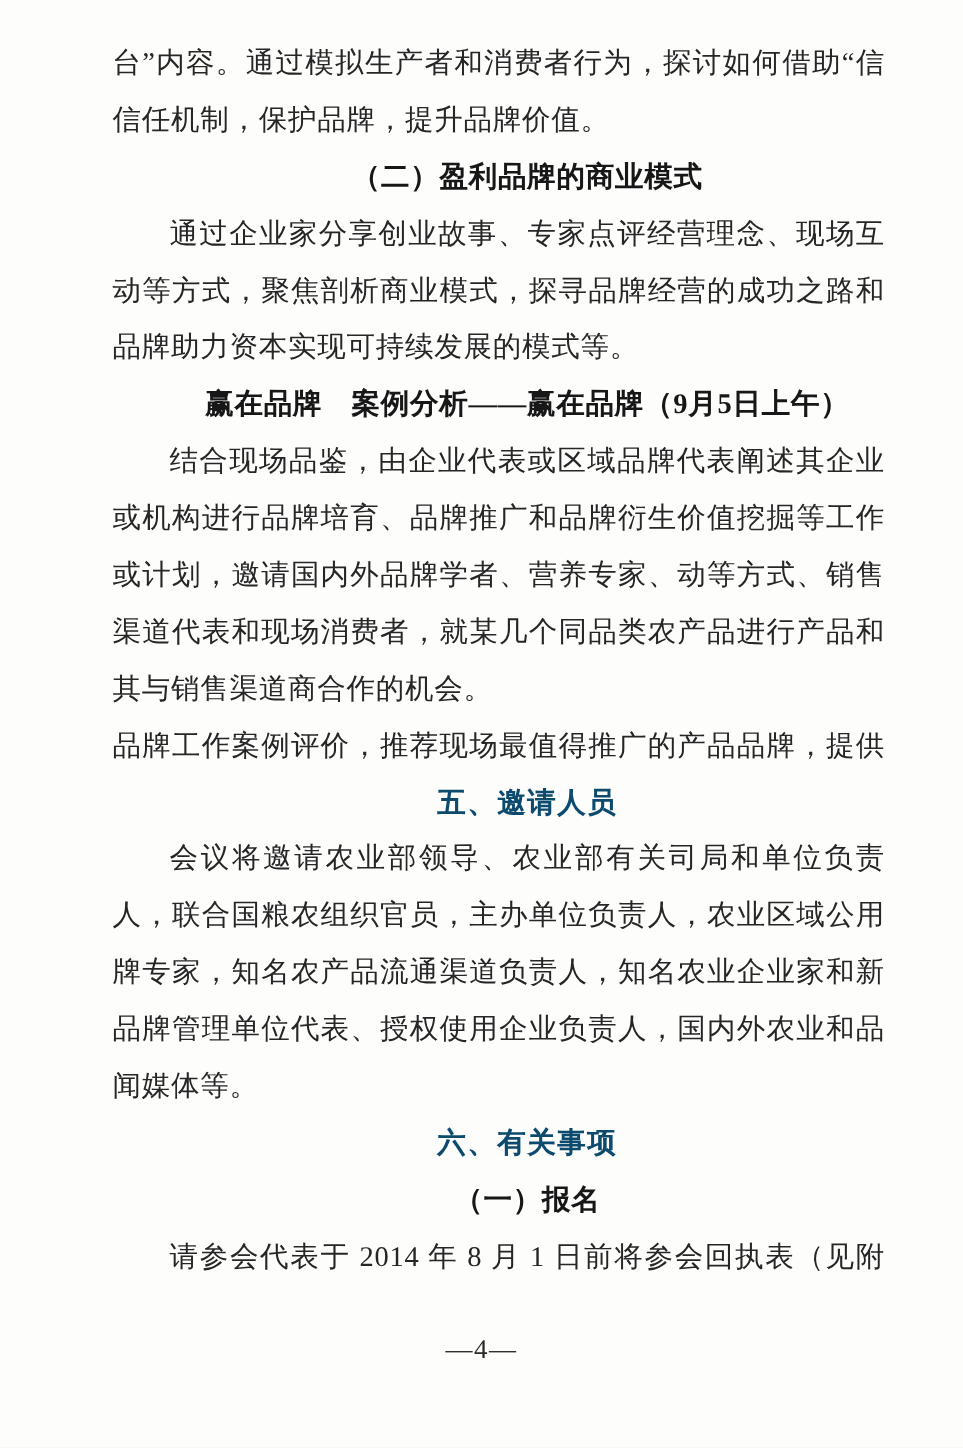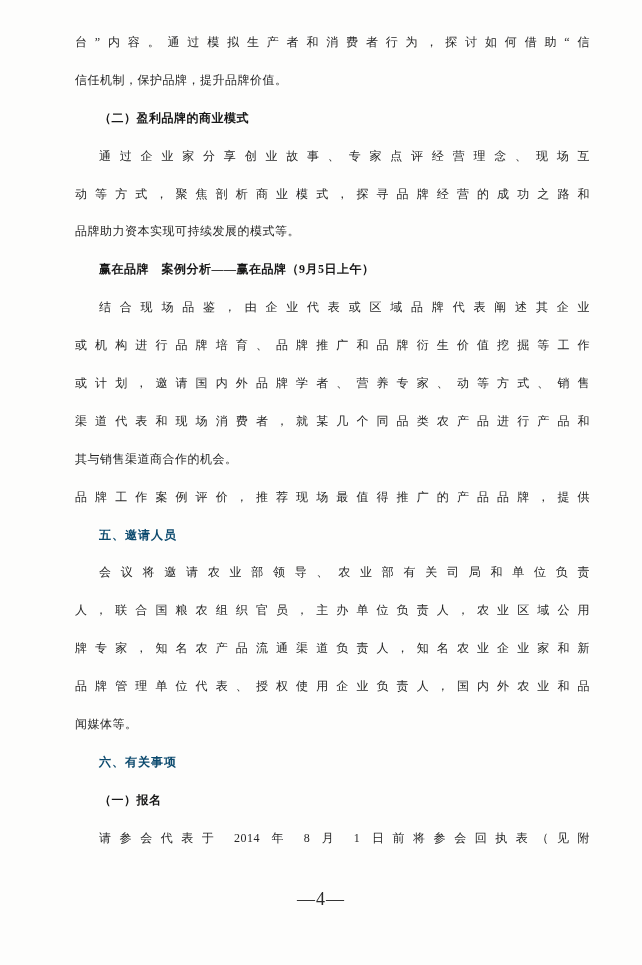--- a/index.html
+++ b/index.html
@@ -19,32 +19,33 @@
   }
   .content {
     position: absolute;
     left: 75px;
     top: 24px;
     width: 515px;
   }
   .line {
     height: 37.9px;
     line-height: 37.9px;
-    font-size: 12px;
+    font-size: 19px;
     letter-spacing: 0.5px;
     color: #262626;
   }
   
   .jf {
     text-align: justify;
     text-align-last: justify;
   }
   
   .ind {
     text-indent: 2em;
+    text-align: center;
   }
   
   .hk {
     font-weight: bold;
     color: #171717;
   }
   
   .hh {
     font-weight: bold;
     font-family: "Liberation Sans", "DejaVu Sans", sans-serif;

